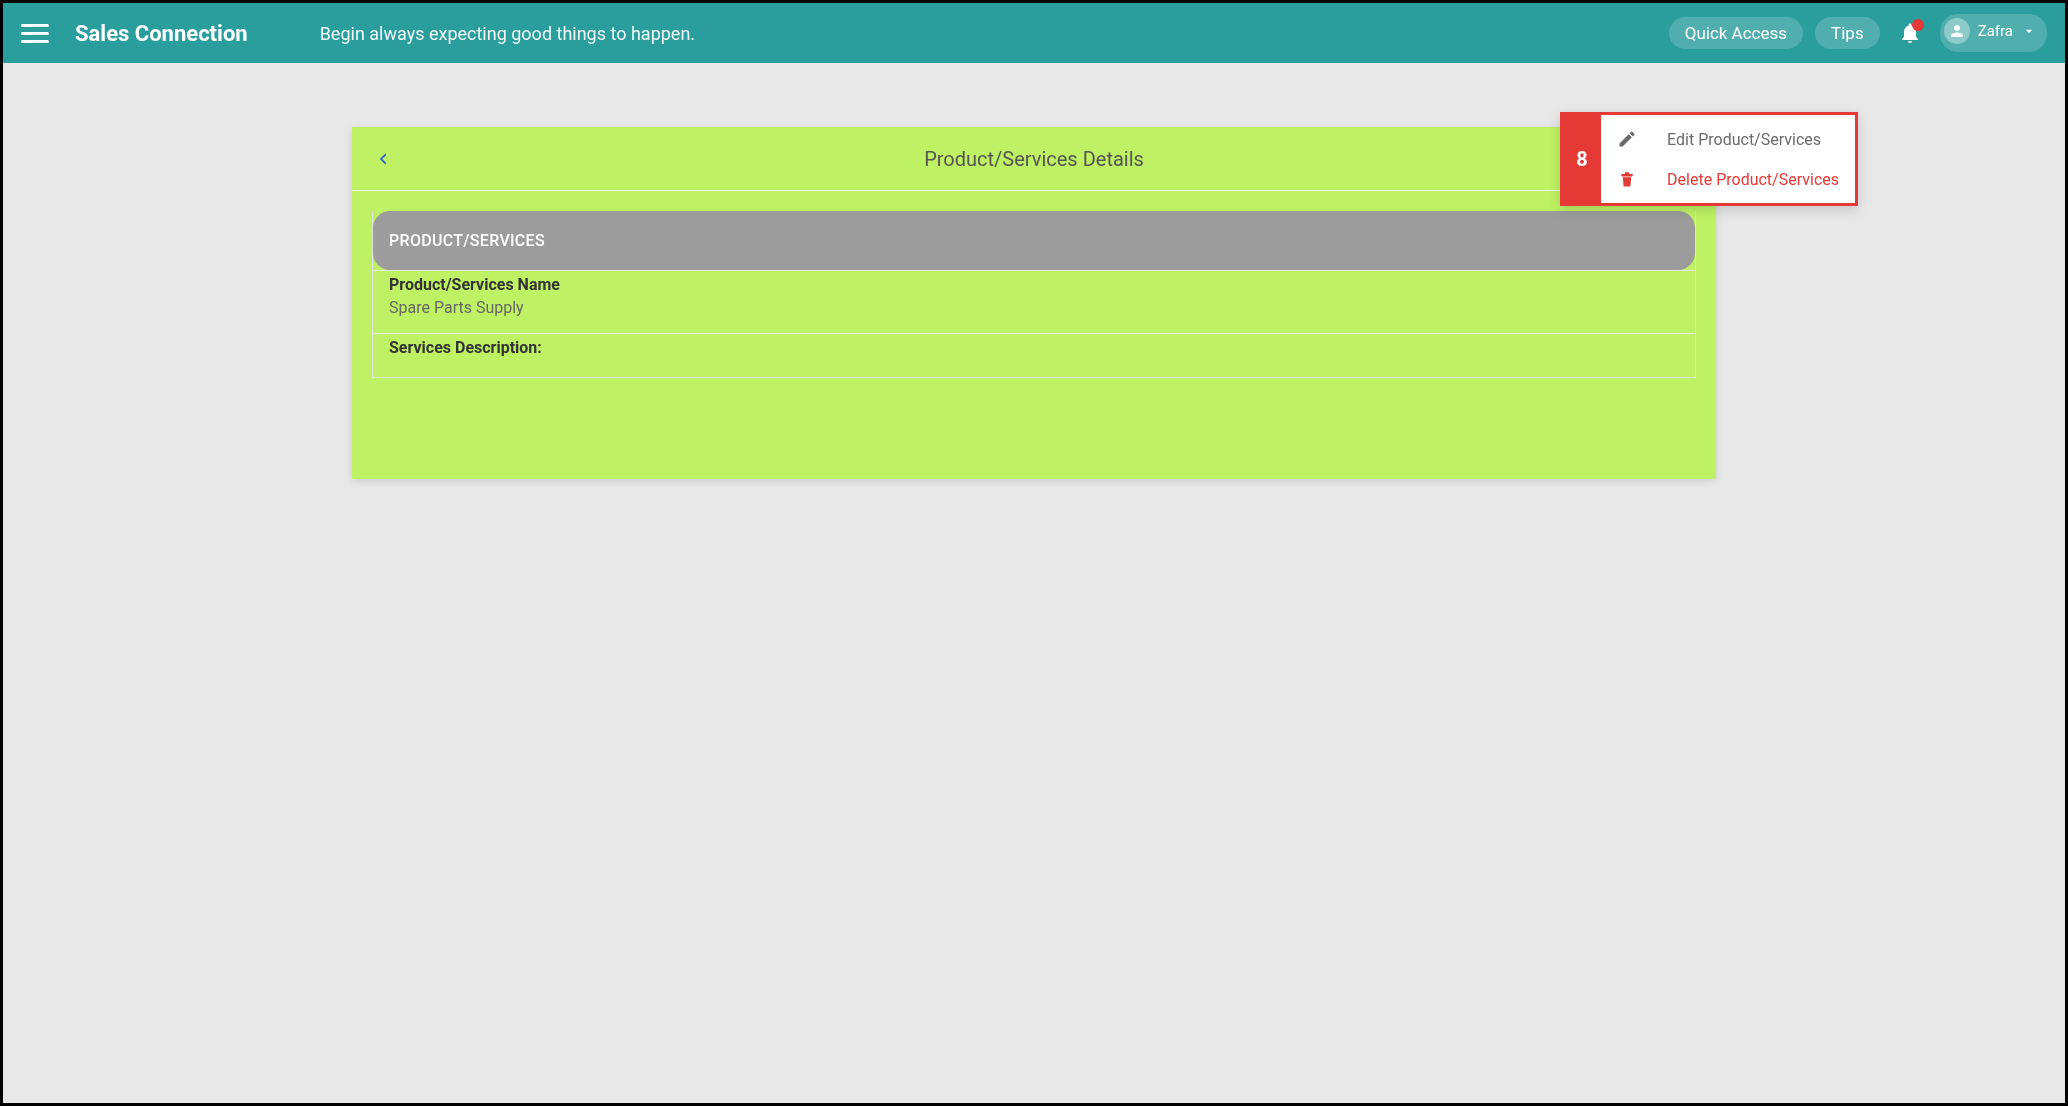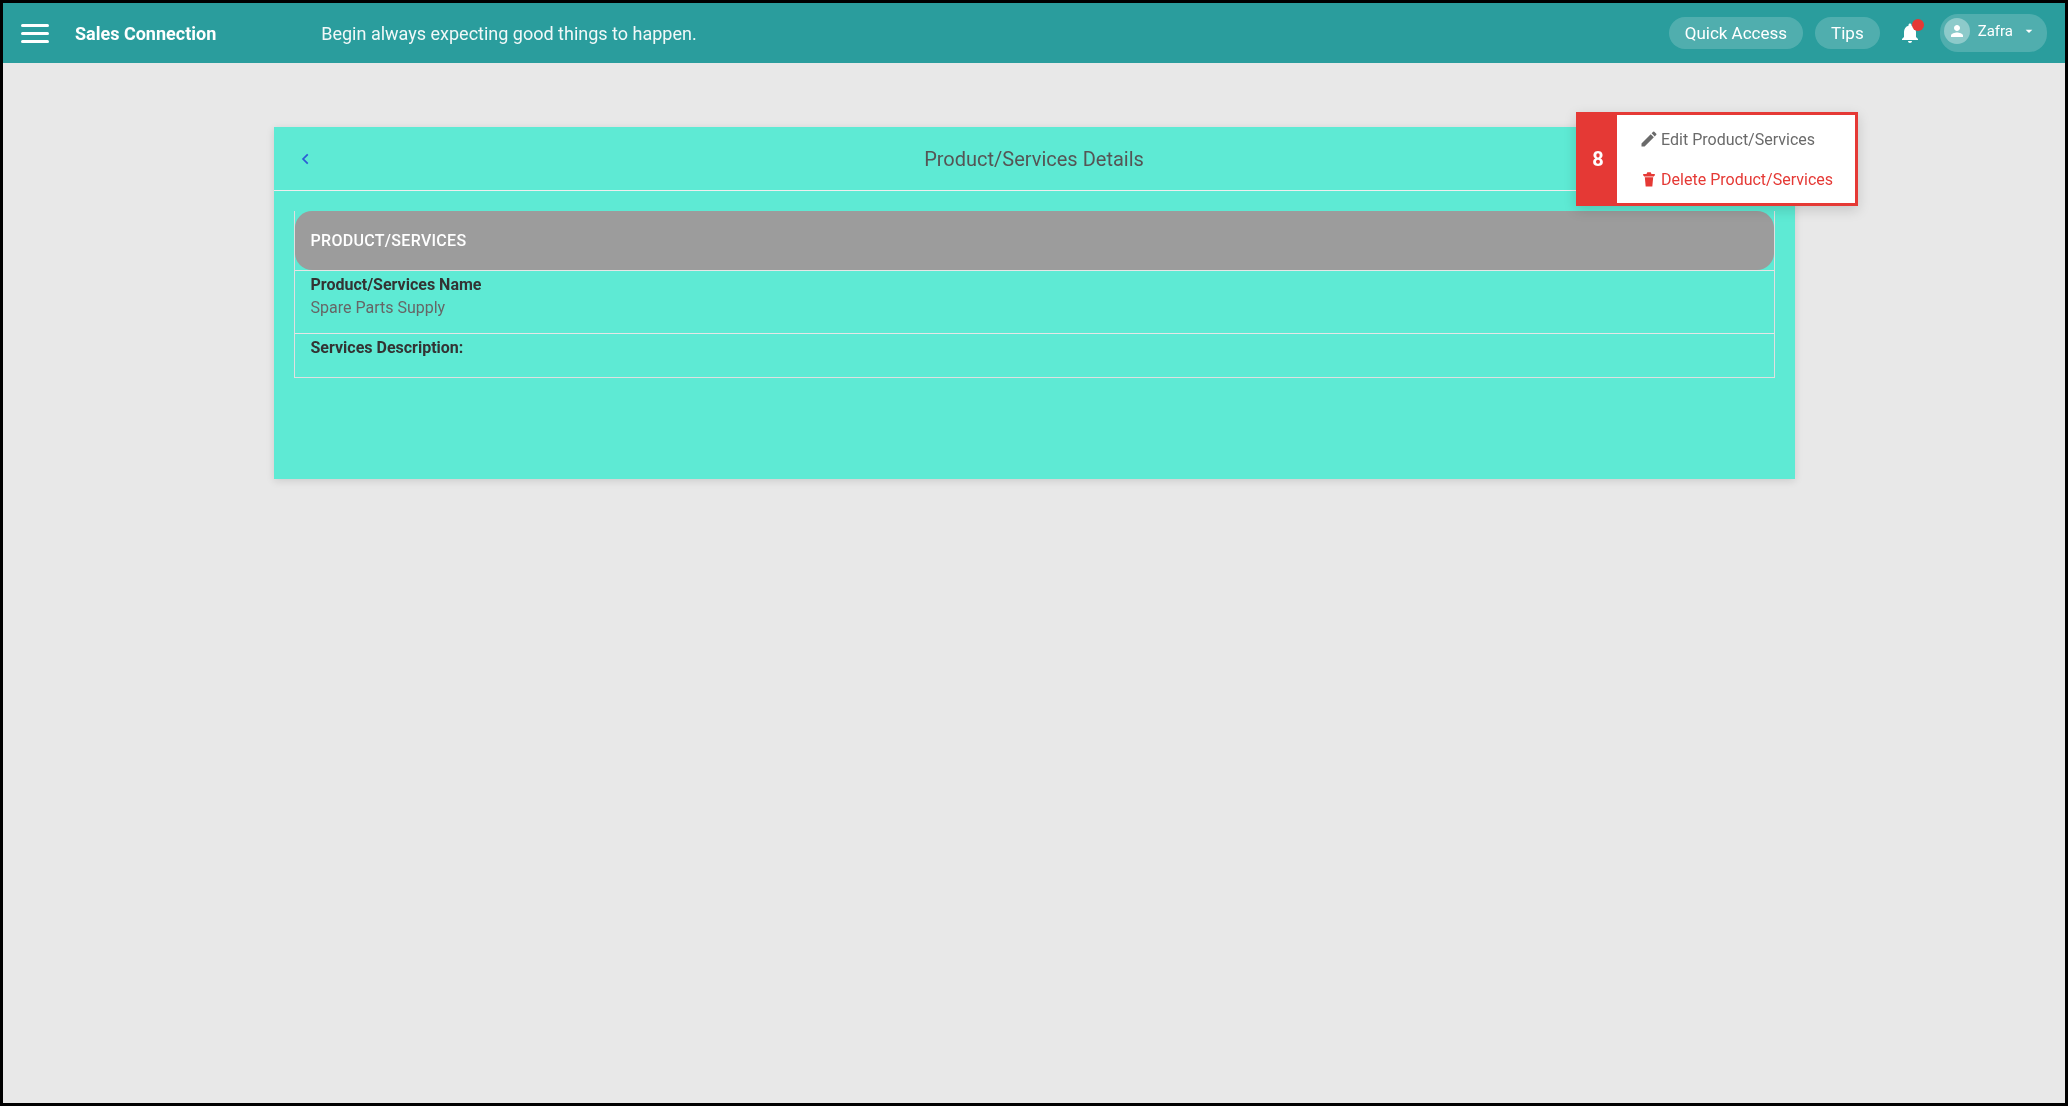--- a/index.html
+++ b/index.html
@@ -19,21 +19,21 @@
     padding: 0 18px;
     color: #fff;
   }
   .hamburger {
     width: 28px; height: 28px;
     display: flex; flex-direction: column; justify-content: center; gap: 5px;
     cursor: pointer;
     margin-right: 26px;
   }
   .hamburger span { display: block; height: 3px; background: #fff; border-radius: 2px; }
-  .brand { font-size: 18px; font-weight: 700; margin-right: 105px; white-space: nowrap; }
+  .brand { font-size: 22px; font-weight: 700; margin-right: 72px; white-space: nowrap; }
   .banner-msg { font-size: 18px; color: #f0f8f8; }
   .topbar-right { margin-left: auto; display: flex; align-items: center; gap: 12px; }
   .pill {
     background: rgba(255,255,255,0.18);
     color: #fff;
     border-radius: 16px;
     padding: 6px 16px;
     font-size: 17px;
     cursor: pointer;
   }
@@ -63,22 +63,22 @@
     background: rgba(255,255,255,0.35);
     display: flex; align-items: center; justify-content: center;
   }
   .user-avatar svg { width: 18px; height: 18px; fill: #fff; }
   .user-name { color: #fff; font-size: 15px; }
   .chevron { width: 16px; height: 16px; }
   .chevron svg { width: 16px; height: 16px; fill: #fff; }
 
   .page { padding: 64px 0 0 0; display: flex; justify-content: center; }
   .card {
-    width: 1521px;
-    background: #5eead4;
+    width: 1364px;
+    background: #bef264;
     box-shadow: 0 2px 8px rgba(0,0,0,0.12);
     position: relative;
     min-height: 352px;
   }
   .card-header {
     display: flex; align-items: center; justify-content: center;
     height: 64px;
     border-bottom: 1px solid #eee;
     position: relative;
   }
@@ -127,22 +127,22 @@
   .annotation-badge {
     background: #e53935;
     color: #fff;
     width: 38px;
     display: flex; align-items: center; justify-content: center;
     font-size: 20px; font-weight: 700;
   }
   .menu-items { padding: 4px 0; background: #fff;}
   .menu-item {
     display: flex; align-items: center;
-    padding: 10px 22px;
-    gap: 2px;
+    padding: 10px 16px;
+    gap: 30px;
     cursor: pointer;
     font-size: 16px;
     white-space: nowrap;
   }
   .menu-item .micon { width: 20px; height: 20px; display: flex; align-items: center; justify-content: center; }
   .menu-item.edit { color: #6a6a6a; }
   .menu-item.edit svg { fill: #6a6a6a; }
   .menu-item.delete { color: #e53935; }
   .menu-item.delete svg { fill: #e53935; }
 </style>

